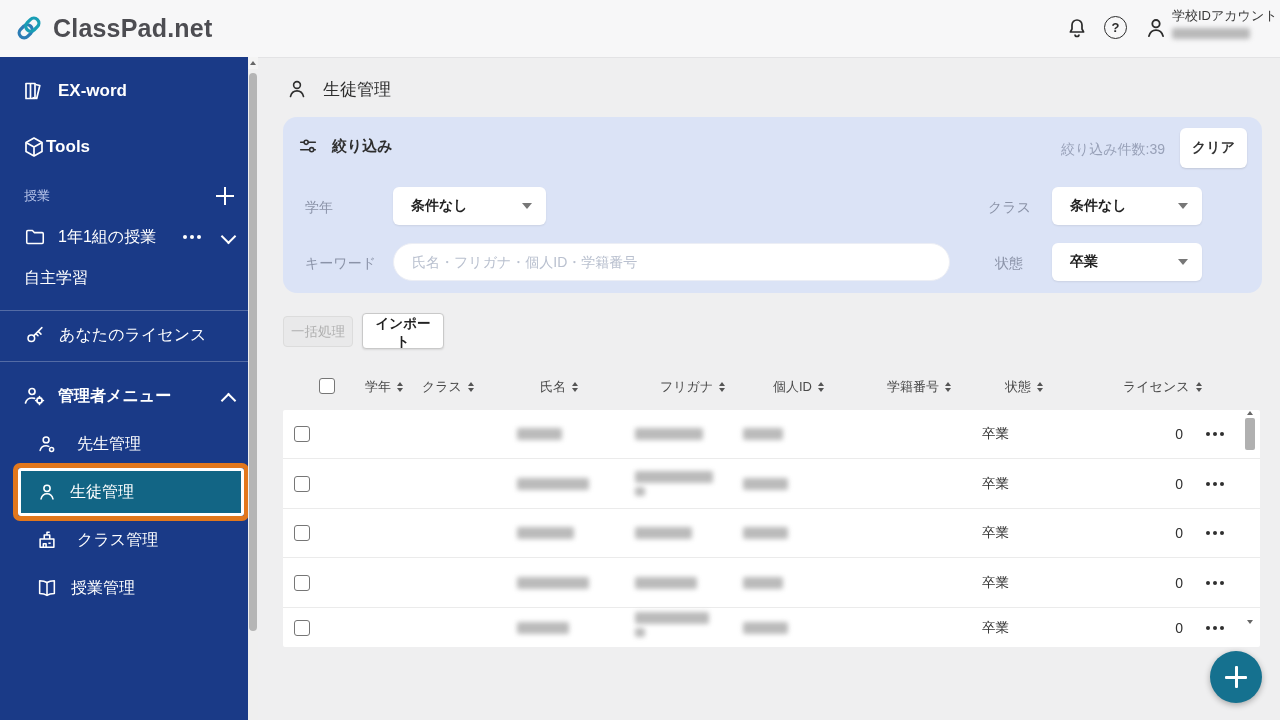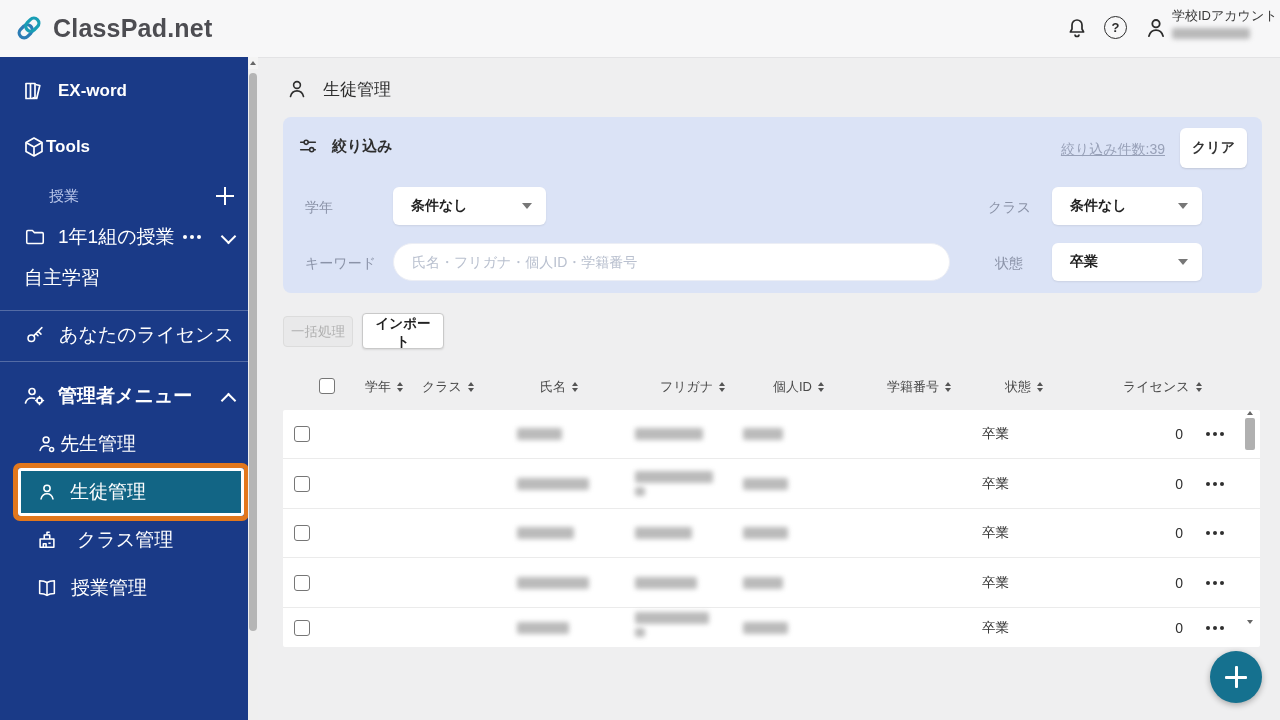--- a/index.html
+++ b/index.html
@@ -11,23 +11,23 @@
   .logo-text{font-size:25px;font-weight:600;color:#4d4d52;letter-spacing:.2px;}
   .hdr-ic{position:absolute;top:16px;width:24px;height:24px;color:#2b2b2b;cursor:pointer;}
   .help-circ{width:21px;height:21px;border:1.8px solid #2b2b2b;border-radius:50%;display:flex;align-items:center;justify-content:center;font-size:13px;font-weight:700;color:#2b2b2b;}
   .acct{position:absolute;left:1172px;top:8px;line-height:1.2;}
   .acct-label{font-size:13px;color:#3a3a3a;}
   .redact{display:inline-block;background:#a9a9a9;border-radius:2px;filter:blur(2.5px);opacity:.8;}
   
   .sidebar{position:absolute;left:0;top:57px;width:250px;height:663px;background:#1a3a87;color:#fff;}
   .srow{position:absolute;left:0;display:flex;align-items:center;}
   .srow .ic{flex:0 0 auto;display:flex;}
-  .slabel{font-size:19px;color:#fff;}
+  .slabel{font-size:16px;color:#fff;}
   .sbold{font-size:17px;font-weight:700;}
-  .ssection{font-size:15px;color:#b9c6ea;margin-left:25px;}
+  .ssection{font-size:13px;color:#b9c6ea;}
   .sdivider{position:absolute;left:0;width:248px;height:1px;background:rgba(255,255,255,.25);}
   .plusbtn{position:absolute;width:18px;height:18px;cursor:pointer;}
   .plusbtn::before,.plusbtn::after{content:"";position:absolute;background:#fff;}
   .plusbtn::before{left:0;top:8px;width:18px;height:2px;}
   .plusbtn::after{left:8px;top:0;width:2px;height:18px;}
   .dots3{position:absolute;width:4px;height:4px;border-radius:50%;background:#fff;box-shadow:7px 0 0 #fff,-7px 0 0 #fff;cursor:pointer;}
   .chev{position:absolute;width:9px;height:9px;border-right:2px solid #fff;border-bottom:2px solid #fff;cursor:pointer;}
   .chev.down{transform:rotate(45deg);}
   .chev.up{transform:rotate(225deg);}
   .sel-outer{position:absolute;left:13px;top:406px;width:236px;height:58px;border:5px solid #e2771c;border-radius:7px;box-sizing:border-box;}
@@ -37,24 +37,24 @@
   .sb-scroll{position:absolute;left:248px;top:57px;width:10px;height:663px;background:#efefef;}
   .sb-arrow{position:absolute;left:0;width:10px;height:12px;display:flex;align-items:center;justify-content:center;background:#f4f4f4;cursor:pointer;}
   .tri-up{width:0;height:0;border-left:3px solid transparent;border-right:3px solid transparent;border-bottom:4px solid #666;}
   .tri-down{width:0;height:0;border-left:3px solid transparent;border-right:3px solid transparent;border-top:4px solid #666;}
   .sb-thumb{position:absolute;left:1px;top:16px;width:8px;height:558px;background:#b5b5b5;border-radius:4px;cursor:pointer;}
   
   .main{position:absolute;left:258px;top:57px;width:1022px;height:663px;}
   .page-title{position:absolute;left:27px;top:20px;display:flex;align-items:center;gap:14px;color:#2e2e2e;}
   .page-title .t{font-size:17px;font-weight:500;}
   
-  .fpanel{position:absolute;left:25px;top:60px;width:979px;height:176px;background:#dbe3f6;border-radius:8px;}
+  .fpanel{position:absolute;left:25px;top:60px;width:979px;height:176px;background:#dbe3f6;border-radius:14px;}
   .ftitle{position:absolute;left:14px;top:18px;display:flex;align-items:center;gap:13px;color:#2e2e2e;}
   .ftitle .t{font-size:15px;font-weight:700;}
-  .fcount{position:absolute;right:97px;top:24px;font-size:14px;color:#98a1b8;text-decoration:underline;}
+  .fcount{position:absolute;right:97px;top:24px;font-size:14px;color:#98a1b8;}
   .btn-clear{position:absolute;right:15px;top:11px;width:67px;height:40px;background:#fff;border:none;border-radius:6px;font-size:14px;font-weight:600;color:#333;box-shadow:0 1px 2px rgba(0,0,0,.12);cursor:pointer;font-family:inherit;}
   .flabel{position:absolute;font-size:14px;color:#8b93a8;}
   .dropdown{position:absolute;height:38px;background:#fff;border-radius:6px;box-shadow:0 1px 2px rgba(0,0,0,.08);display:flex;align-items:center;padding:0 14px 0 18px;box-sizing:border-box;cursor:pointer;}
   .dropdown .val{flex:1;font-size:14px;font-weight:700;color:#222;}
   .caret{width:0;height:0;border-left:5px solid transparent;border-right:5px solid transparent;border-top:6px solid #777;}
   .kw-input{position:absolute;left:110px;top:126px;width:557px;height:38px;box-sizing:border-box;border:1px solid #eceef5;border-radius:19px;padding:0 18px;font-size:14px;color:#333;background:#fff;font-family:inherit;outline:none;}
   .kw-input::placeholder{color:#b9c0cf;}
   
   .btn-bulk{position:absolute;left:25px;top:259px;width:70px;height:31px;background:#e9e9ea;border:1px solid #dcdcdc;border-radius:4px;font-size:13.5px;color:#b0b0b0;font-family:inherit;}
   .btn-import{position:absolute;left:104px;top:256px;width:82px;height:36px;background:#fff;border:1px solid #c9c9c9;border-radius:4px;font-size:13.5px;font-weight:600;color:#222;box-shadow:0 1px 2px rgba(0,0,0,.1);cursor:pointer;font-family:inherit;}
@@ -193,21 +193,21 @@
           <circle cx="10" cy="7.5" r="3"></circle>
             <path d="M3.5 19c.8-3.2 3.1-5 6.5-5 .9 0 1.8.1 2.5.4"></path>
           <circle cx="17.5" cy="16.5" r="2.6"></circle>
             <path d="M17.5 12.6v1.3M17.5 19.1v1.3M21.4 16.5h-1.3M15 16.5h-1.3"></path>
         </svg>
       </span>
       <span class="slabel" style="font-weight:700">管理者メニュー</span>
     </div>
     <span class="chev up" style="left:223px;top:338px"></span>
 
-    <div class="srow" style="left:36px;top:367px;height:40px;gap:2px">
+    <div class="srow" style="left:36px;top:367px;height:40px;gap:19px">
       <span class="ic">
         <svg width="22" height="22" viewBox="0 0 24 24" fill="none" stroke="#fff" stroke-width="1.7" stroke-linecap="round">
           <circle cx="11" cy="7.5" r="3.2"></circle>
             <path d="M4.5 19c.8-3.2 3.2-5 6.5-5 1.1 0 2.1.2 3 .6"></path>
             <circle cx="17" cy="18" r="2.2"></circle>
         </svg>
       </span>
       <span class="slabel">先生管理</span>
     </div>
 

